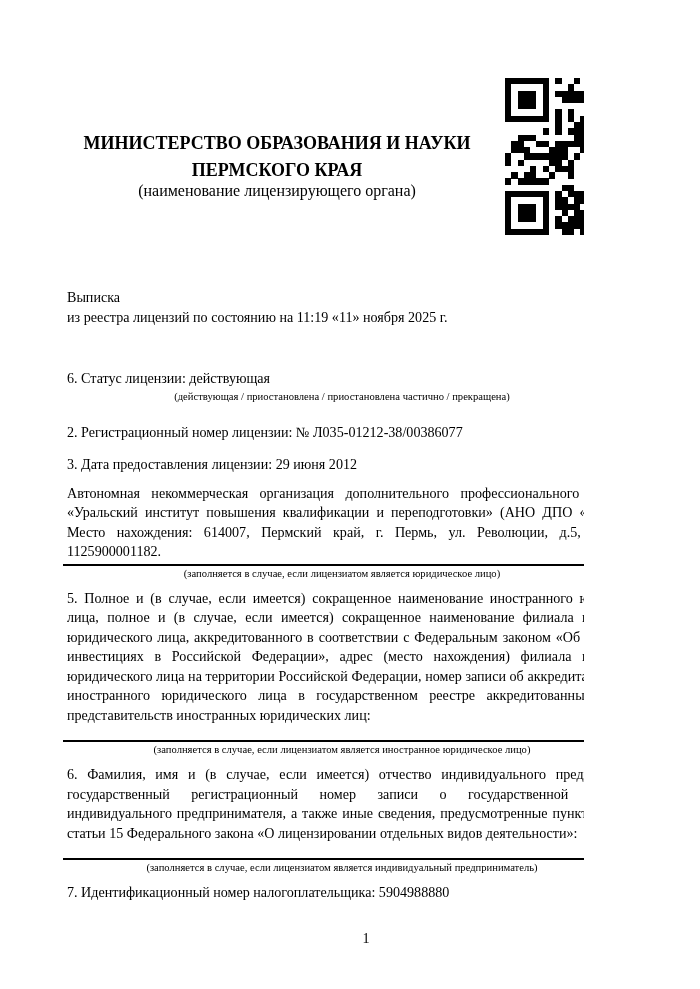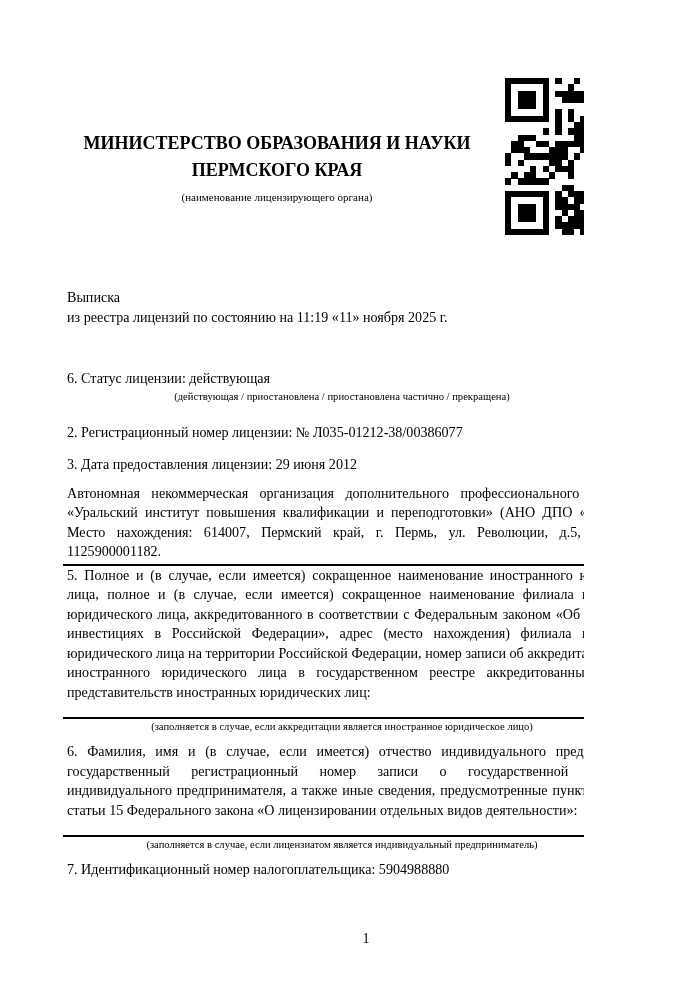--- a/index.html
+++ b/index.html
@@ -21,23 +21,23 @@
     top: 130px;
     width: 430px;
     text-align: center;
   }
   .header .issuer-name {
     font-weight: bold;
     font-size: 18px;
     line-height: 27px;
   }
   .header .issuer-caption {
-    font-size: 11px;
+    font-size: 16px;
     line-height: 13px;
-    margin-top: 7px;
+    margin-top: 0;
   }
   .qr {
     position: absolute;
     left: 505px;
     top: 78px;
     width: 157px;
     height: 157px;
   }
   .title-block {
     position: absolute;
@@ -440,24 +440,25 @@
 
     <p class="line">6. Статус лицензии: действующая</p>
     <div class="caption cap-under-item">(действующая / приостановлена / приостановлена частично / прекращена)</div>
 
     <p class="line mb13">2. Регистрационный номер лицензии: № Л035-01212-38/00386077</p>
 
     <p class="line mb9">3. Дата предоставления лицензии: 29 июня 2012</p>
 
     <p class="para">Автономная некоммерческая организация дополнительного профессионального образования «Уральский институт повышения квалификации и переподготовки» (АНО ДПО «УрИПКиП»). Место нахождения: 614007, Пермский край, г. Пермь, ул. Революции, д.5, к.1. ОГРН: 1125900001182.</p>
     <div class="rule after-text"></div>
+    <div class="caption cap-under-rule">(заполняется в случае, если лицензиатом является юридическое лицо)</div>
 
     <p class="para">5. Полное и (в случае, если имеется) сокращенное наименование иностранного юридического лица, полное и (в случае, если имеется) сокращенное наименование филиала иностранного юридического лица, аккредитованного в соответствии с Федеральным законом «Об иностранных инвестициях в Российской Федерации», адрес (место нахождения) филиала иностранного юридического лица на территории Российской Федерации, номер записи об аккредитации филиала иностранного юридического лица в государственном реестре аккредитованных филиалов, представительств иностранных юридических лиц:</p>
     <div class="rule blank-value"></div>
-    <div class="caption cap-under-rule">(заполняется в случае, если аккредитации является иностранное юридическое лицо)</div>
+    <div class="caption cap-under-rule">(заполняется в случае, если лицензиатом является иностранное юридическое лицо)</div>
 
     <p class="para">6. Фамилия, имя и (в случае, если имеется) отчество индивидуального предпринимателя, государственный регистрационный номер записи о государственной регистрации индивидуального предпринимателя, а также иные сведения, предусмотренные пунктом 3 части 1 статьи 15 Федерального закона «О лицензировании отдельных видов деятельности»:</p>
     <div class="rule blank-value"></div>
     <div class="caption cap-under-rule">(заполняется в случае, если лицензиатом является индивидуальный предприниматель)</div>
 
     <p class="line">7. Идентификационный номер налогоплательщика: 5904988880</p>
 
   </div>
 
   <div class="pageno">1</div>

